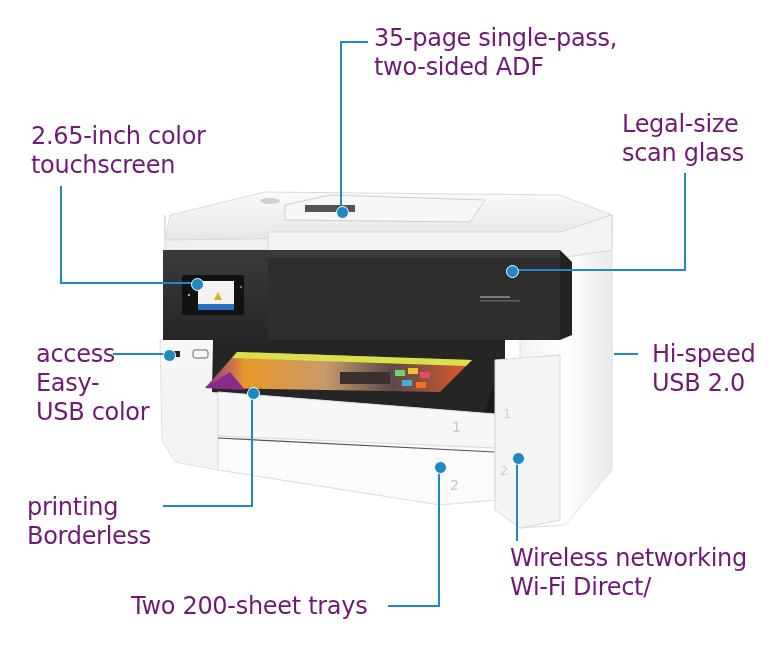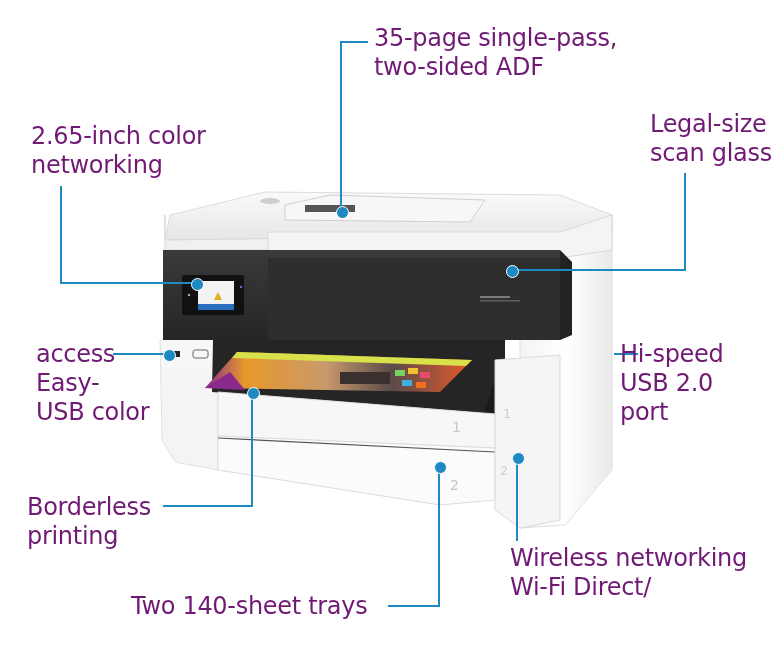--- a/index.html
+++ b/index.html
@@ -130,45 +130,44 @@
 <div class="line" style="left:516px; top:457px; width:2px; height:84px;"></div>
 <div class="dot" style="left:517px; top:457px;"></div>
 
 <div class="label" style="left:374px; top:24px;">
   <span>35-page single-pass,</span>
   <span>two-sided ADF</span>
 </div>
 
 <div class="label" style="left:31px; top:122px;">
   <span>2.65-inch color</span>
-  <span>networking</span>
+  <span>touchscreen</span>
 </div>
 
-<div class="label" style="left:622px; top:110px;margin-left:28px;">
+<div class="label" style="left:622px; top:110px;">
   <span>Legal-size</span>
   <span>scan glass</span>
 </div>
 
 <div class="label" style="left:36px; top:340px;">
   <span>access</span>
   <span>Easy-</span>
   <span>USB color</span>
 </div>
 
-<div class="label" style="left:620px; top:340px;">
+<div class="label" style="left:652px; top:340px;">
   <span>Hi-speed</span>
   <span>USB 2.0</span>
-  <span>port</span>
 </div>
 
 <div class="label" style="left:27px; top:493px;">
+  <span>printing</span>
   <span>Borderless</span>
-  <span>printing</span>
 </div>
 
 <div class="label" style="left:131px; top:592px;">
-  <span>Two 140-sheet trays</span>
+  <span>Two 200-sheet trays</span>
 </div>
 
 <div class="label" style="left:510px; top:544px;">
   <span>Wireless networking</span>
   <span>Wi-Fi Direct/</span>
 </div>
 
 </body></html>

